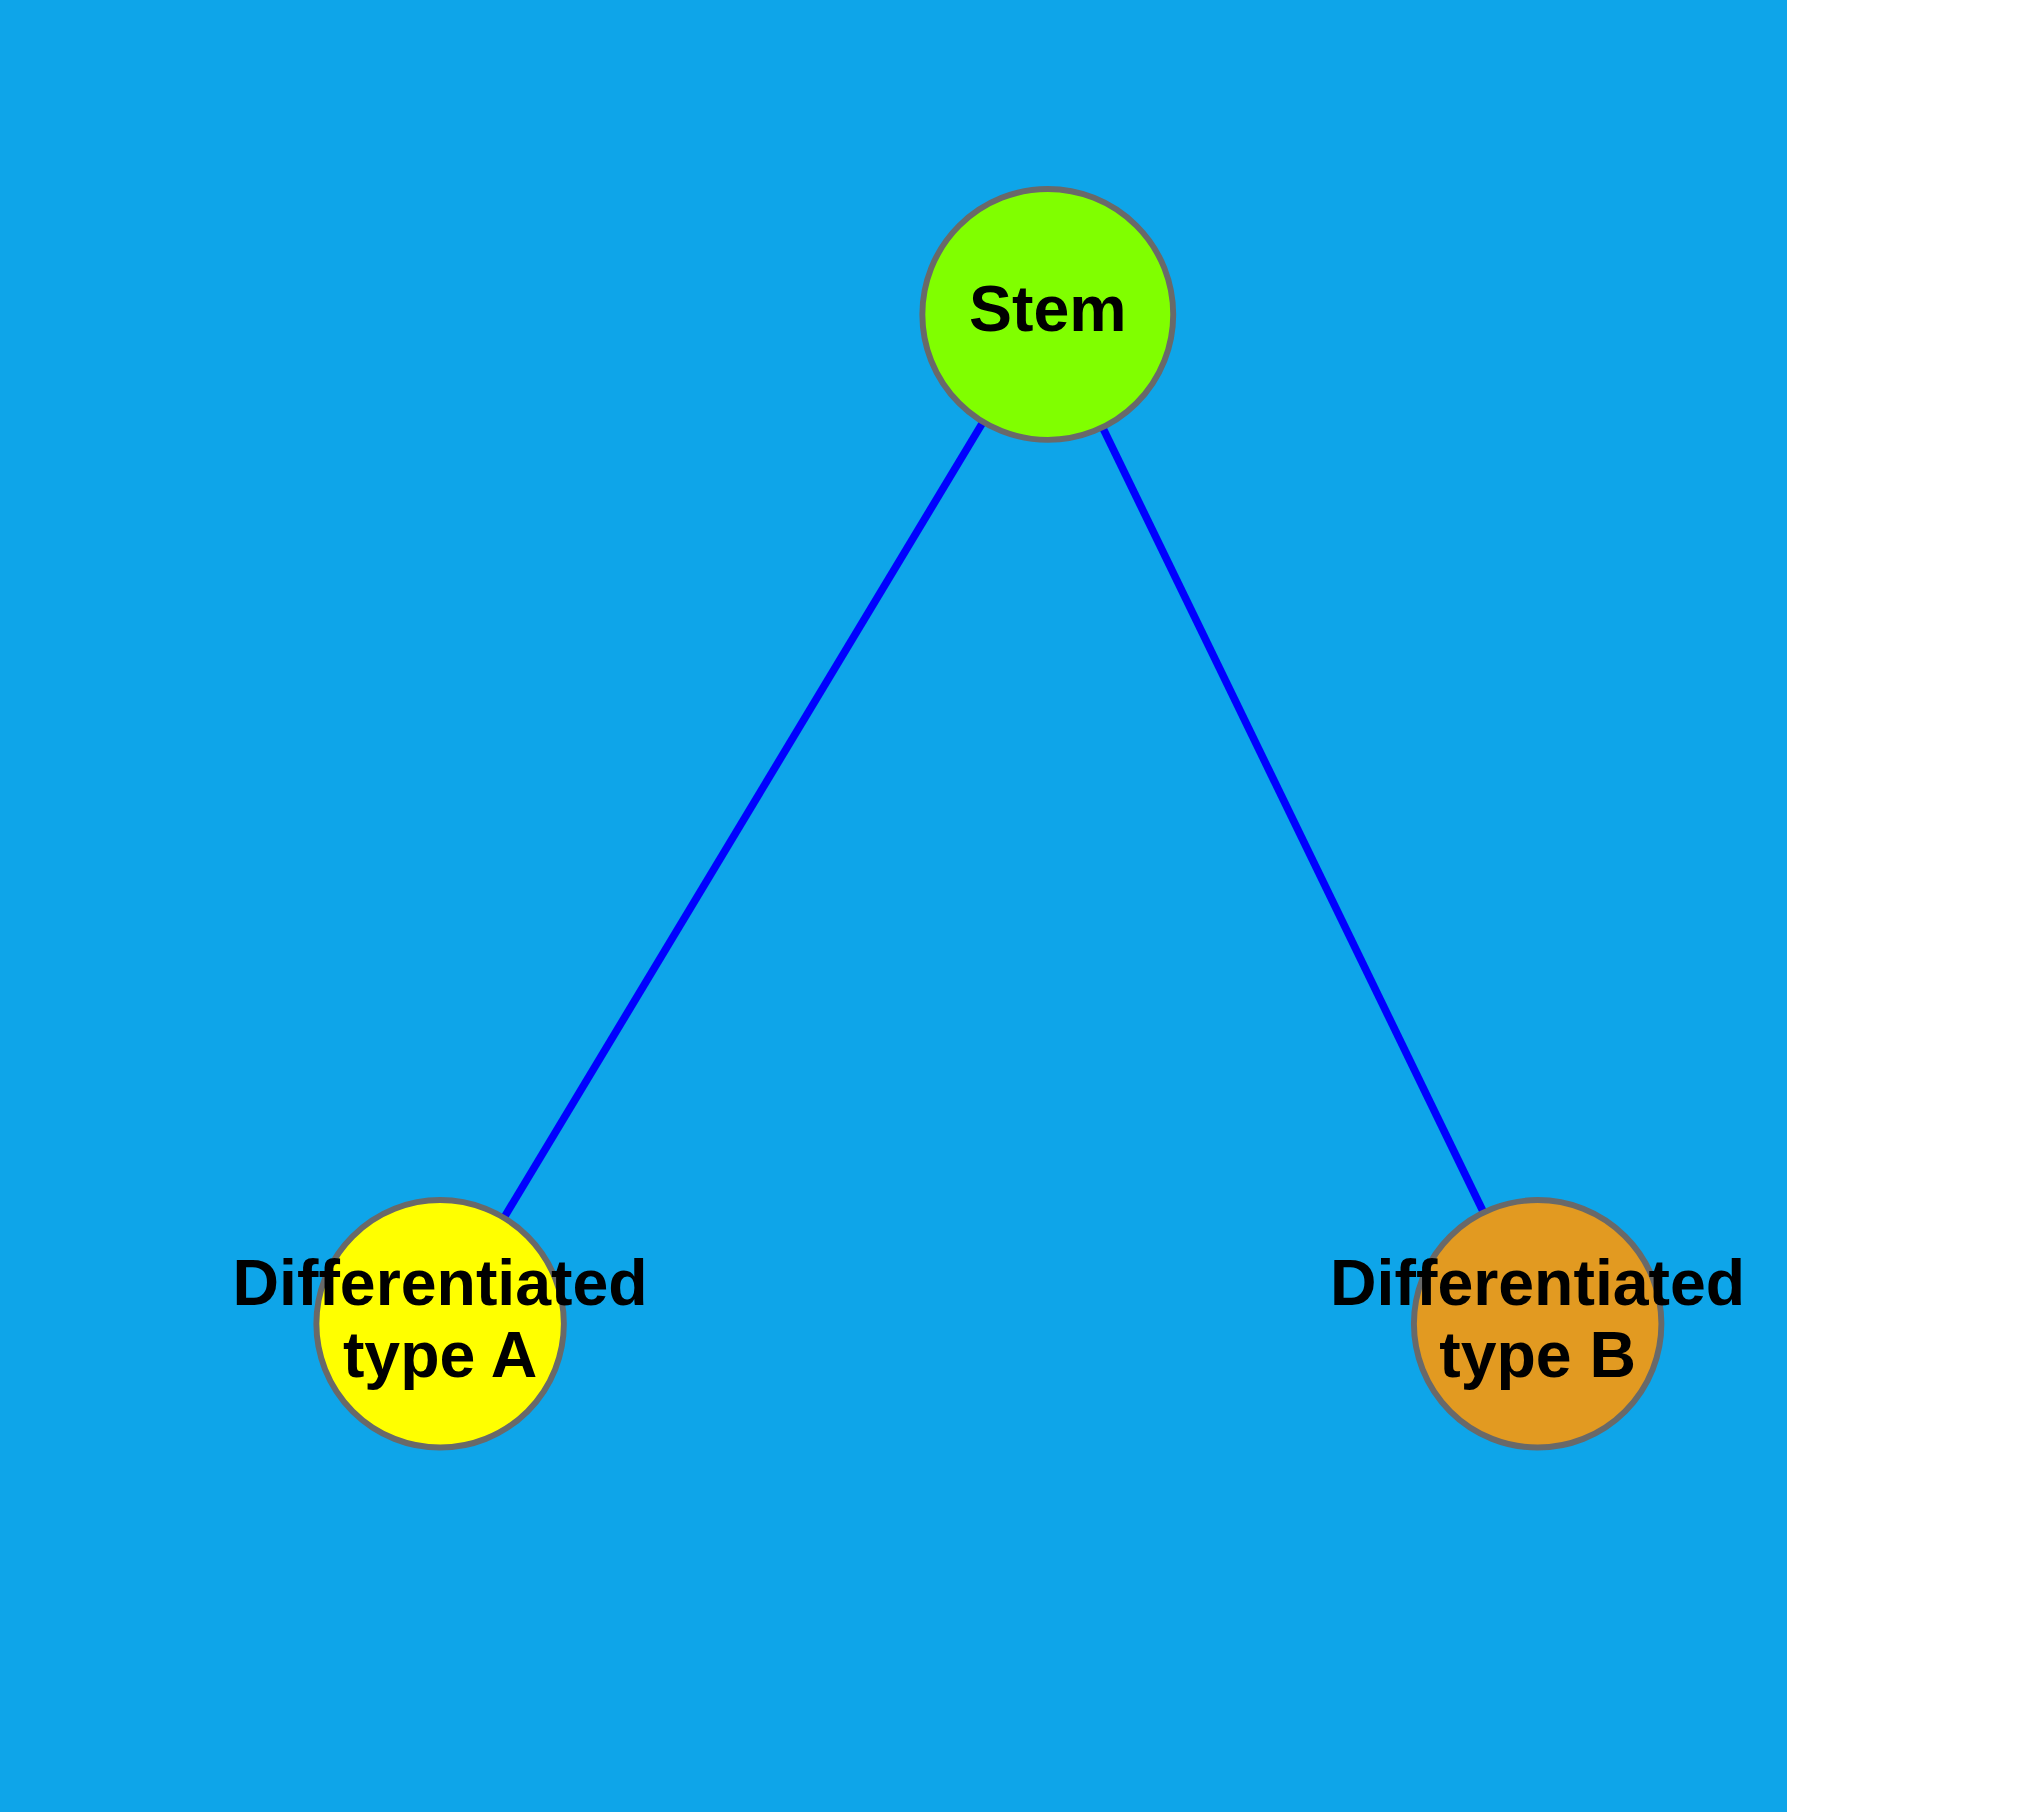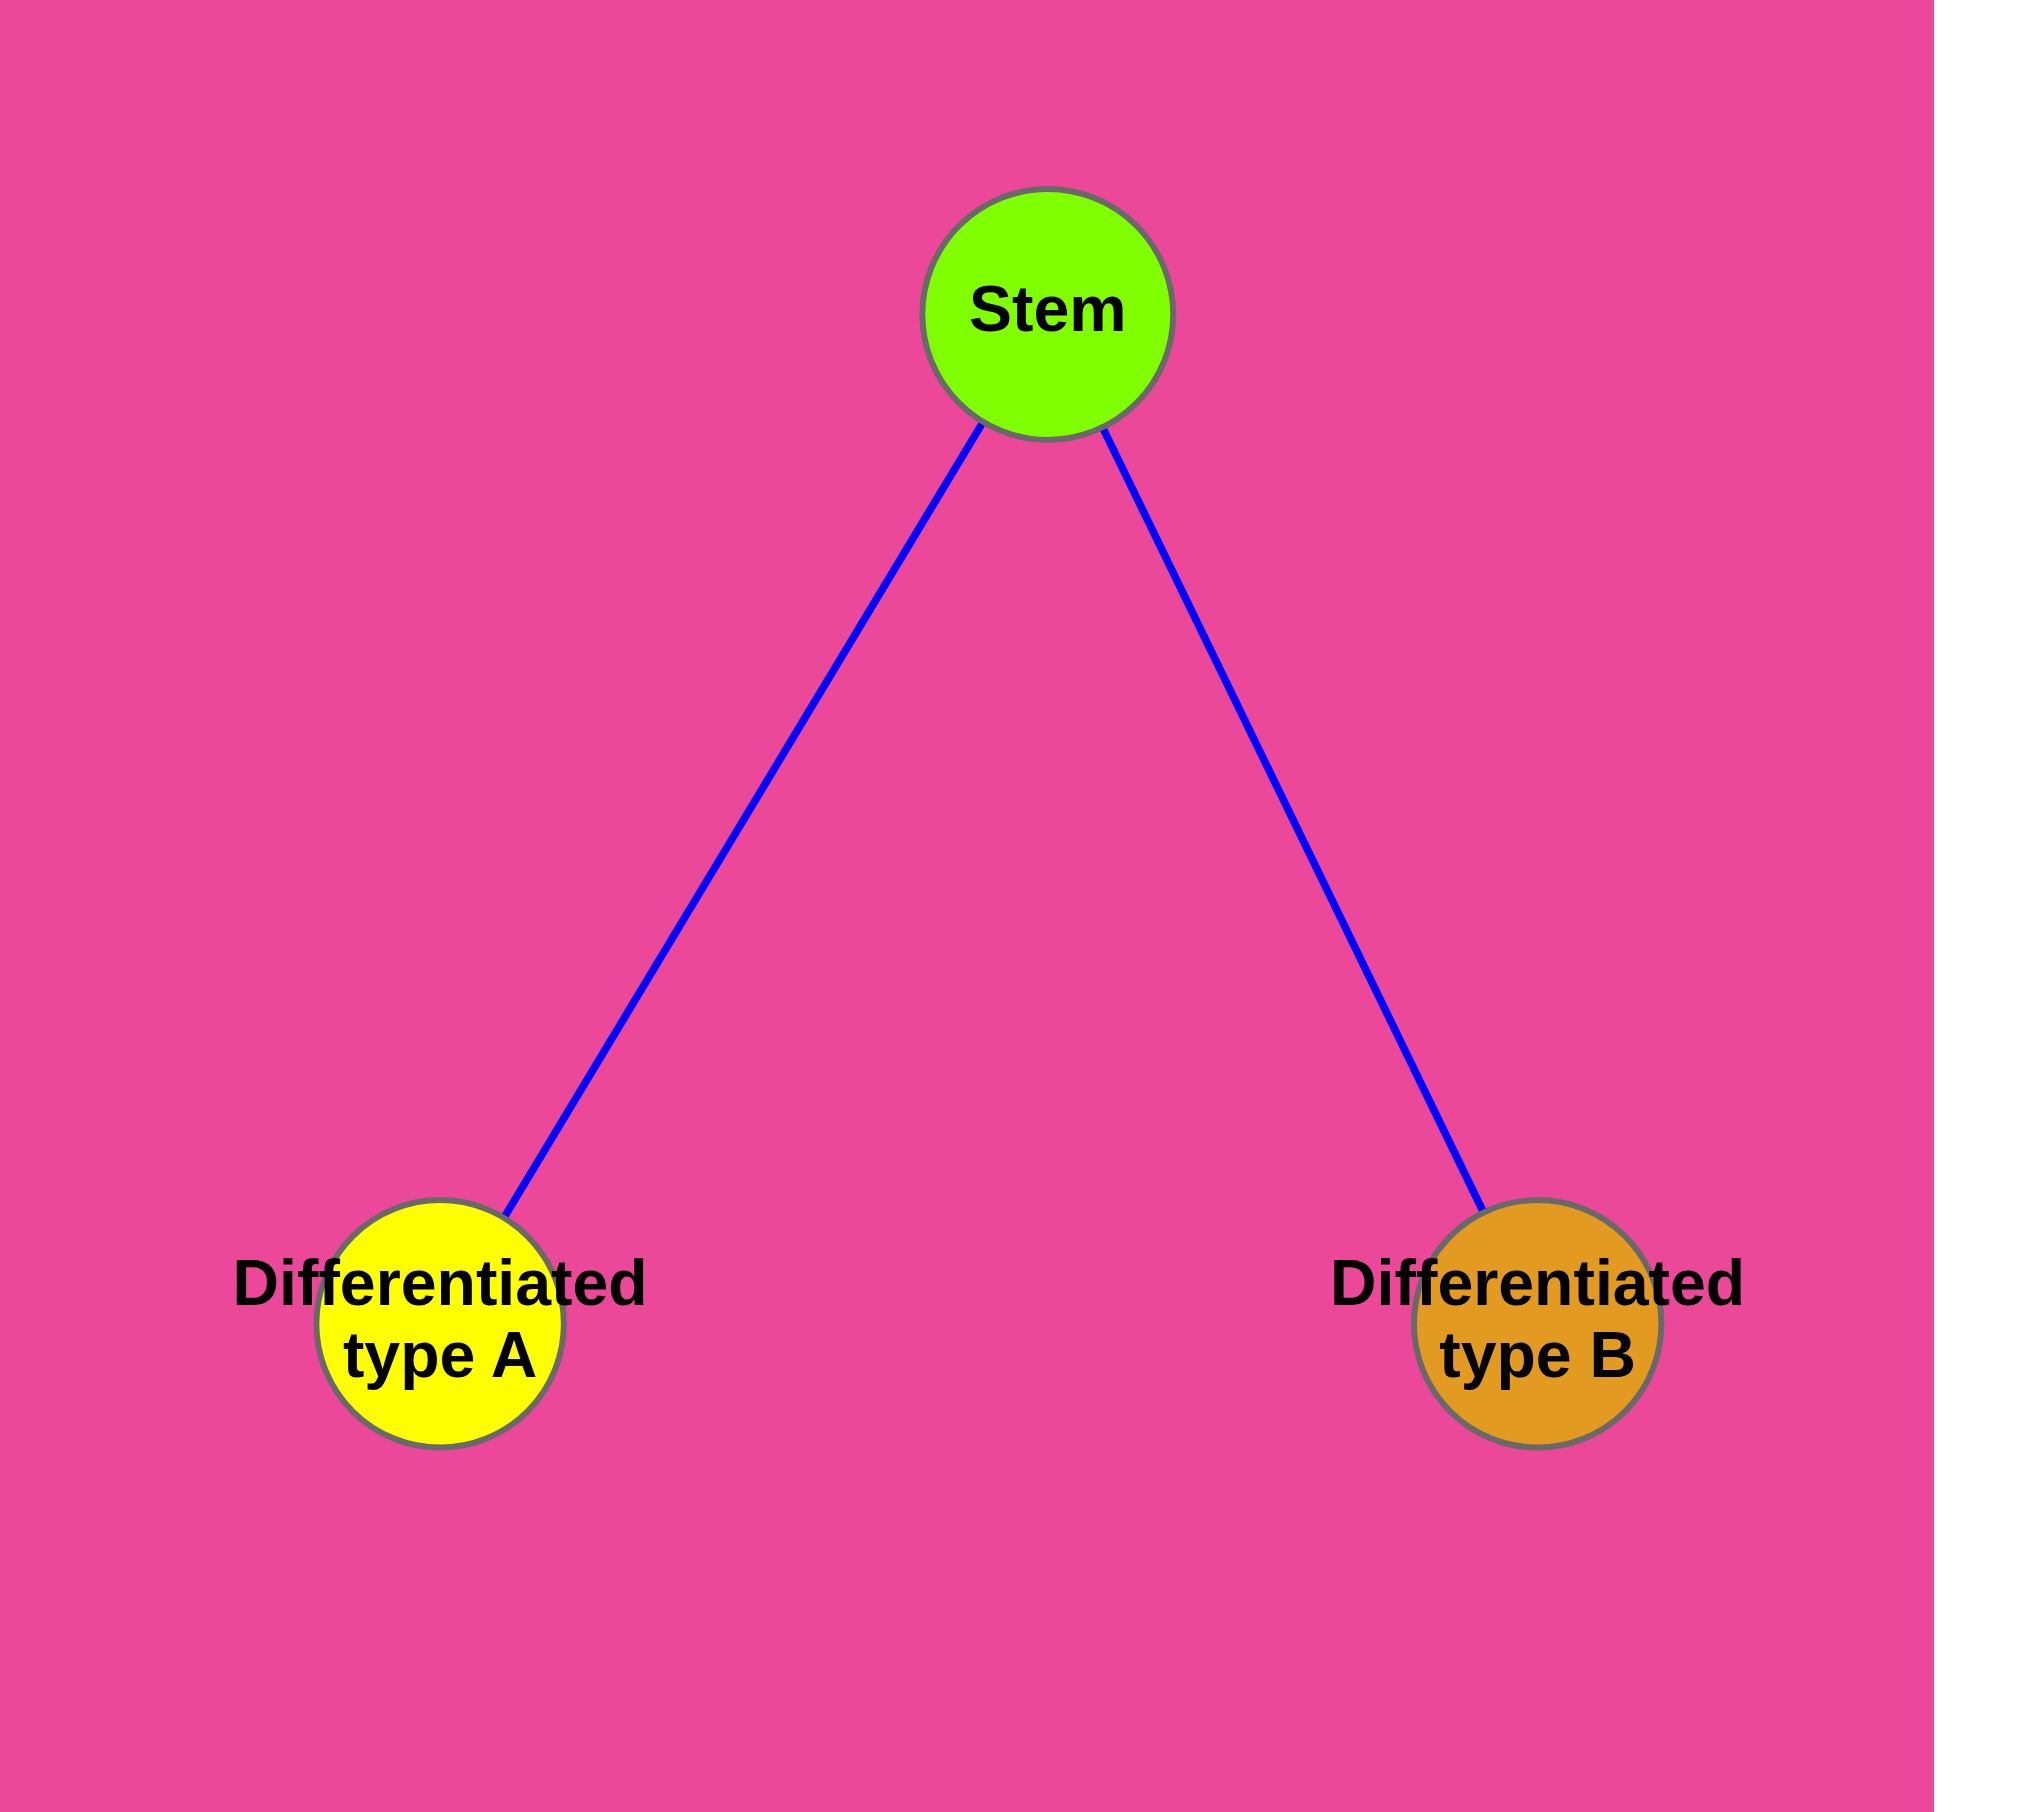--- a/index.html
+++ b/index.html
@@ -41,21 +41,21 @@
     font-weight: bold;
     fill: #000000;
     text-anchor: middle;
     dominant-baseline: middle;
     paint-order: normal;
   }
 </style>
 </head>
 <body>
 
-<div id="canvas" style="width: 1934px; height: 1812px; background: #ec4899;">
+<div id="canvas" style="width: 1787px; height: 1812px; background: #0ea5e9;">
   <svg id="graph-svg" viewBox="0 0 2384 2138">
     <g id="edges-layer">
         <line class="edge-line" x1="1158.6353085228395" y1="499.509550277961" x2="595.3331622574649" y2="1435.203910392412" stroke="#0000ff" stroke-width="9"></line>
         <line class="edge-line" x1="1301.4910616015914" y1="505.9478449264625" x2="1749.3821525530966" y2="1428.851459672557" stroke="#0000ff" stroke-width="9"></line>
       </g>
     <g id="nodes-layer">
         <circle class="node-circle" cx="1236" cy="371" r="148" fill="#80ff00" stroke="#696969" stroke-width="7"></circle>
         <circle class="node-circle" cx="519" cy="1562" r="146" fill="#ffff00" stroke="#696969" stroke-width="7"></circle>
         <circle class="node-circle" cx="1814" cy="1562" r="146" fill="#e29a21" stroke="#696969" stroke-width="7"></circle>
       </g>

